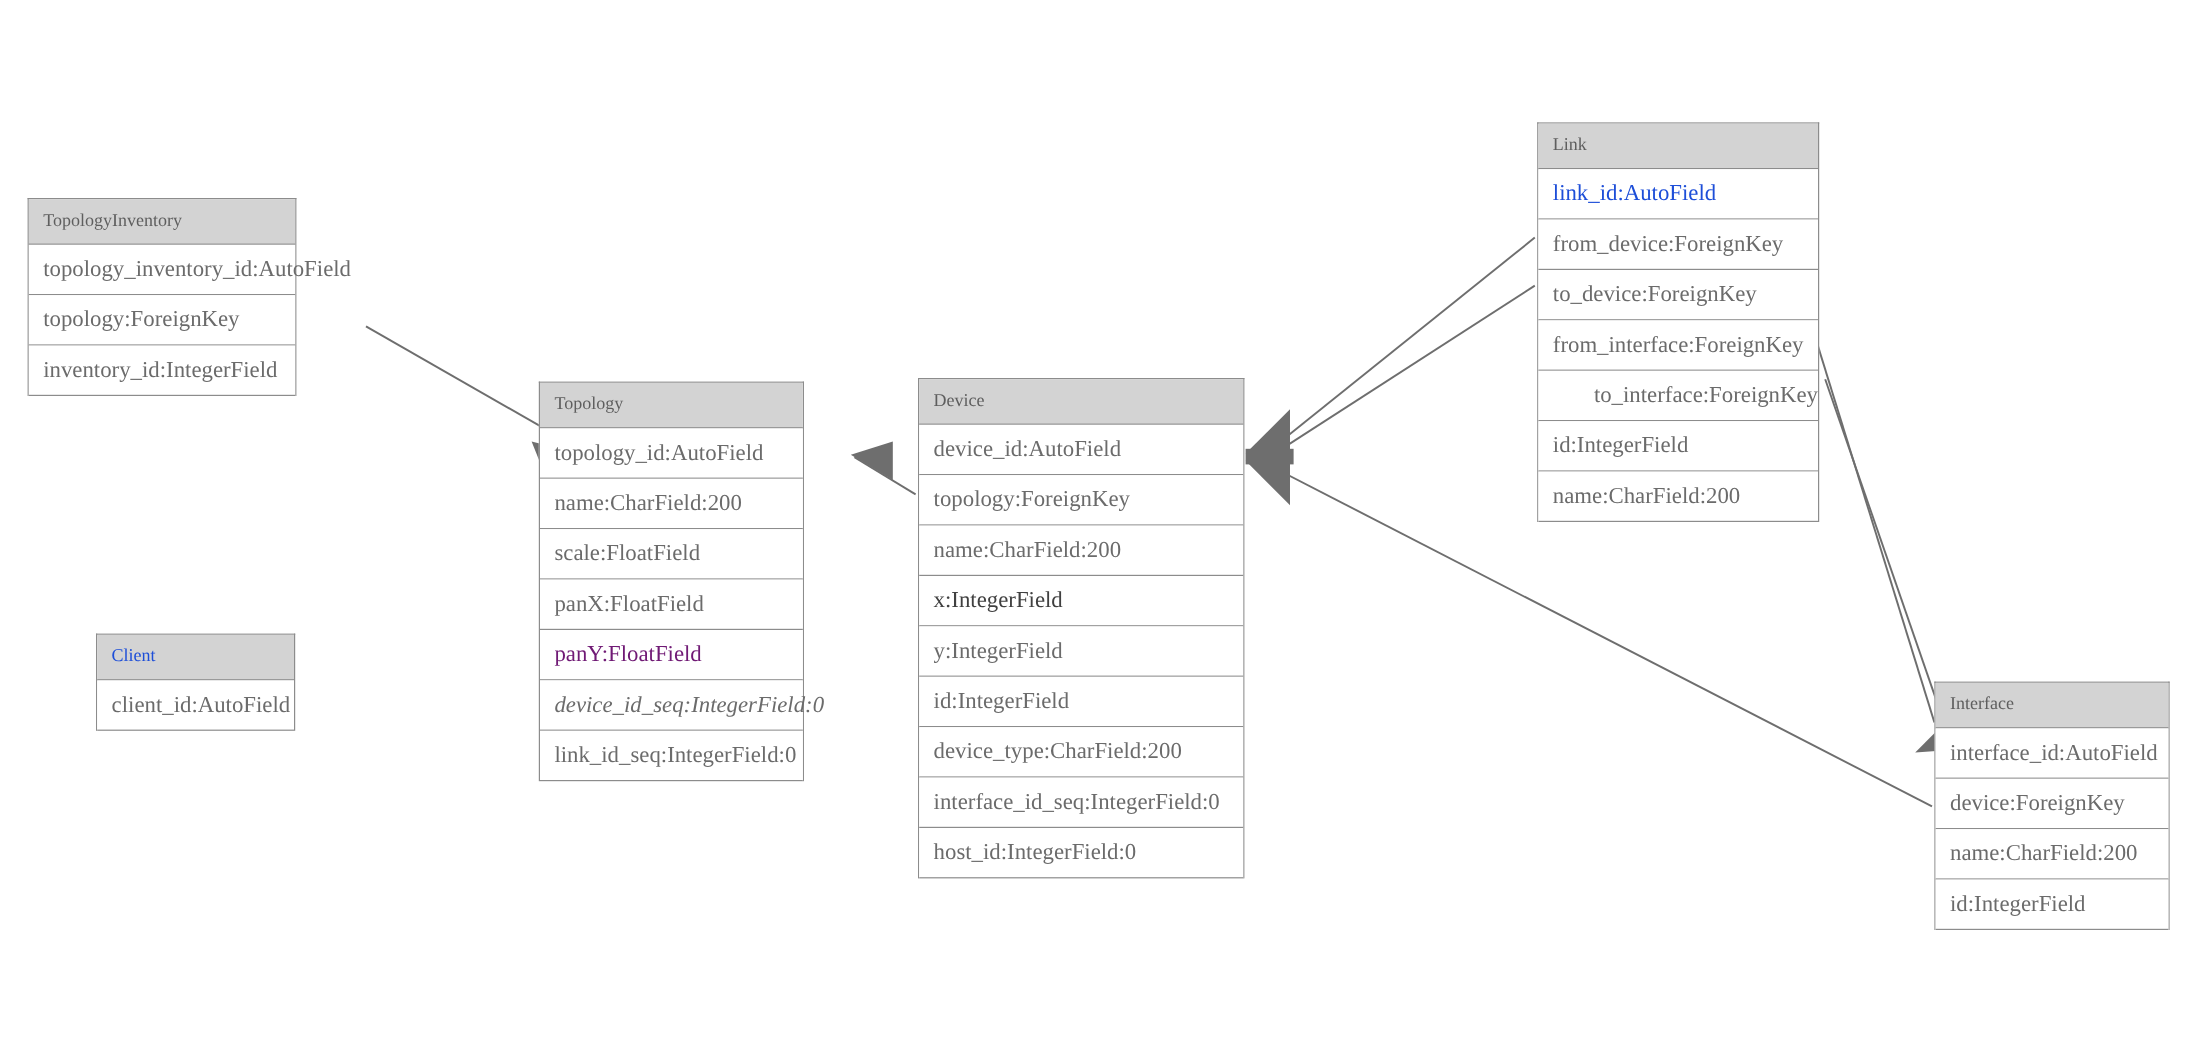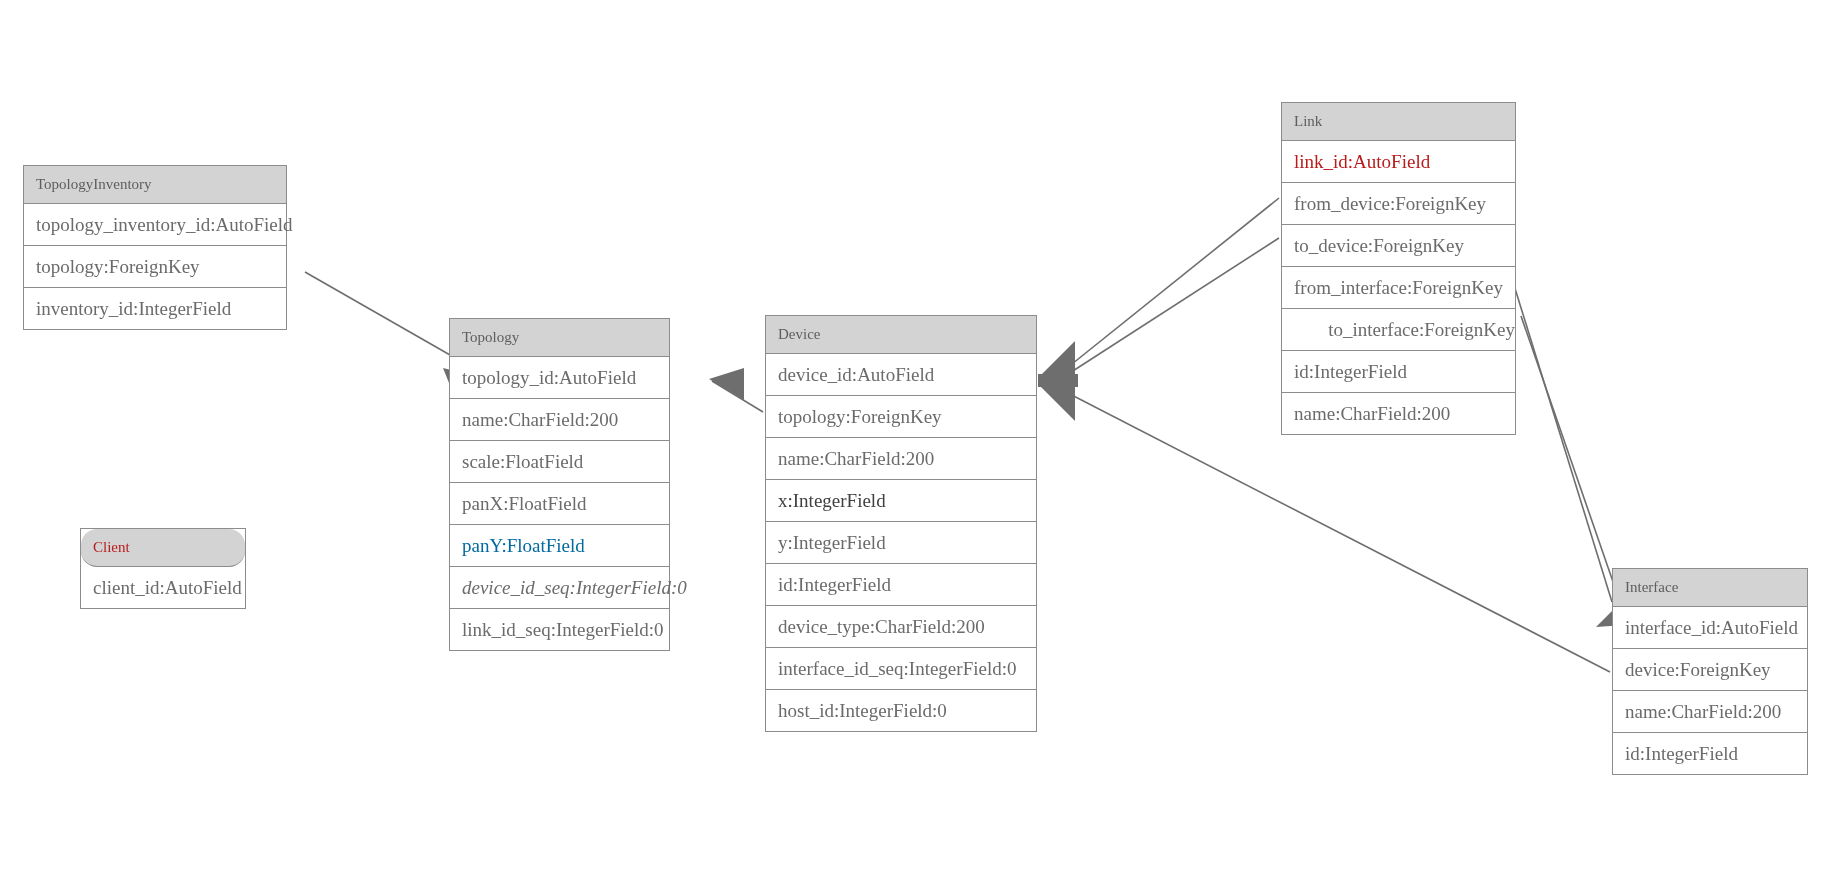--- a/index.html
+++ b/index.html
@@ -97,55 +97,55 @@
     <g>
       <line x1="1521" y1="316" x2="1620" y2="602" stroke="#6e6e6e" stroke-width="1.6"></line>
     </g>
 
     <g>
       <polygon points="1596,627 1634,589 1640,624" fill="#6e6e6e"></polygon>
     </g>
   </svg>
 
   <div id="entities">
-      <div class="entity" style="left: 23px; top: 165px; width: 264px; border-color: rgb(140, 140, 140);">
+      <div class="entity" style="left: 23px; top: 165px; width: 224px; border-color: rgb(140, 140, 140);">
         <div class="entity-header" style="background: rgb(211, 211, 211); color: rgb(94, 94, 94); border-bottom-color: rgb(140, 140, 140);">TopologyInventory</div>
         <div class="entity-row" style="color: rgb(107, 107, 107); border-bottom-color: rgb(140, 140, 140);">topology_inventory_id:AutoField</div>
         <div class="entity-row" style="color: rgb(107, 107, 107); border-bottom-color: rgb(140, 140, 140);">topology:ForeignKey</div>
         <div class="entity-row" style="color: rgb(107, 107, 107); border-bottom-color: rgb(140, 140, 140);">inventory_id:IntegerField</div>
       </div>
       <div class="entity" style="left: 80px; top: 528px; width: 166px; border-color: rgb(140, 140, 140);">
-        <div class="entity-header" style="background: rgb(211, 211, 211); color: #b91c1c; border-bottom-color: rgb(140, 140, 140); border-radius: 16px;">Client</div>
+        <div class="entity-header" style="background: rgb(211, 211, 211); color: #1d4ed8; border-bottom-color: rgb(140, 140, 140);">Client</div>
         <div class="entity-row" style="color: rgb(107, 107, 107); border-bottom-color: rgb(140, 140, 140);">client_id:AutoField</div>
       </div>
       <div class="entity" style="left: 449px; top: 318px; width: 221px; border-color: rgb(140, 140, 140);">
         <div class="entity-header" style="background: rgb(211, 211, 211); color: rgb(94, 94, 94); border-bottom-color: rgb(140, 140, 140);">Topology</div>
         <div class="entity-row" style="color: rgb(107, 107, 107); border-bottom-color: rgb(140, 140, 140);">topology_id:AutoField</div>
         <div class="entity-row" style="color: rgb(107, 107, 107); border-bottom-color: rgb(140, 140, 140);">name:CharField:200</div>
         <div class="entity-row" style="color: rgb(107, 107, 107); border-bottom-color: rgb(140, 140, 140);">scale:FloatField</div>
         <div class="entity-row" style="color: rgb(107, 107, 107); border-bottom-color: rgb(140, 140, 140);">panX:FloatField</div>
-        <div class="entity-row" style="color: #0369a1; border-bottom-color: rgb(140, 140, 140);">panY:FloatField</div>
+        <div class="entity-row" style="color: #701a75; border-bottom-color: rgb(140, 140, 140);">panY:FloatField</div>
         <div class="entity-row" style="color: rgb(107, 107, 107); border-bottom-color: rgb(140, 140, 140); font-style: italic;">device_id_seq:IntegerField:0</div>
         <div class="entity-row" style="color: rgb(107, 107, 107); border-bottom-color: rgb(140, 140, 140);">link_id_seq:IntegerField:0</div>
       </div>
       <div class="entity" style="left: 765px; top: 315px; width: 272px; border-color: rgb(140, 140, 140);">
         <div class="entity-header" style="background: rgb(211, 211, 211); color: rgb(94, 94, 94); border-bottom-color: rgb(140, 140, 140);">Device</div>
         <div class="entity-row" style="color: rgb(107, 107, 107); border-bottom-color: rgb(140, 140, 140);">device_id:AutoField</div>
         <div class="entity-row" style="color: rgb(107, 107, 107); border-bottom-color: rgb(140, 140, 140);">topology:ForeignKey</div>
         <div class="entity-row" style="color: rgb(107, 107, 107); border-bottom-color: rgb(140, 140, 140);">name:CharField:200</div>
         <div class="entity-row" style="color: #404040; border-bottom-color: rgb(140, 140, 140);">x:IntegerField</div>
         <div class="entity-row" style="color: rgb(107, 107, 107); border-bottom-color: rgb(140, 140, 140);">y:IntegerField</div>
         <div class="entity-row" style="color: rgb(107, 107, 107); border-bottom-color: rgb(140, 140, 140);">id:IntegerField</div>
         <div class="entity-row" style="color: rgb(107, 107, 107); border-bottom-color: rgb(140, 140, 140);">device_type:CharField:200</div>
         <div class="entity-row" style="color: rgb(107, 107, 107); border-bottom-color: rgb(140, 140, 140);">interface_id_seq:IntegerField:0</div>
         <div class="entity-row" style="color: rgb(107, 107, 107); border-bottom-color: rgb(140, 140, 140);">host_id:IntegerField:0</div>
       </div>
       <div class="entity" style="left: 1281px; top: 102px; width: 235px; border-color: rgb(140, 140, 140);">
         <div class="entity-header" style="background: rgb(211, 211, 211); color: rgb(94, 94, 94); border-bottom-color: rgb(140, 140, 140);">Link</div>
-        <div class="entity-row" style="color: #b91c1c; border-bottom-color: rgb(140, 140, 140);">link_id:AutoField</div>
+        <div class="entity-row" style="color: #1d4ed8; border-bottom-color: rgb(140, 140, 140);">link_id:AutoField</div>
         <div class="entity-row" style="color: rgb(107, 107, 107); border-bottom-color: rgb(140, 140, 140);">from_device:ForeignKey</div>
         <div class="entity-row" style="color: rgb(107, 107, 107); border-bottom-color: rgb(140, 140, 140);">to_device:ForeignKey</div>
         <div class="entity-row" style="color: rgb(107, 107, 107); border-bottom-color: rgb(140, 140, 140);">from_interface:ForeignKey</div>
         <div class="entity-row" style="color: rgb(107, 107, 107); border-bottom-color: rgb(140, 140, 140); text-align: right;">to_interface:ForeignKey</div>
         <div class="entity-row" style="color: rgb(107, 107, 107); border-bottom-color: rgb(140, 140, 140);">id:IntegerField</div>
         <div class="entity-row" style="color: rgb(107, 107, 107); border-bottom-color: rgb(140, 140, 140);">name:CharField:200</div>
       </div>
       <div class="entity" style="left: 1612px; top: 568px; width: 196px; border-color: rgb(140, 140, 140);">
         <div class="entity-header" style="background: rgb(211, 211, 211); color: rgb(94, 94, 94); border-bottom-color: rgb(140, 140, 140);">Interface</div>
         <div class="entity-row" style="color: rgb(107, 107, 107); border-bottom-color: rgb(140, 140, 140);">interface_id:AutoField</div>

